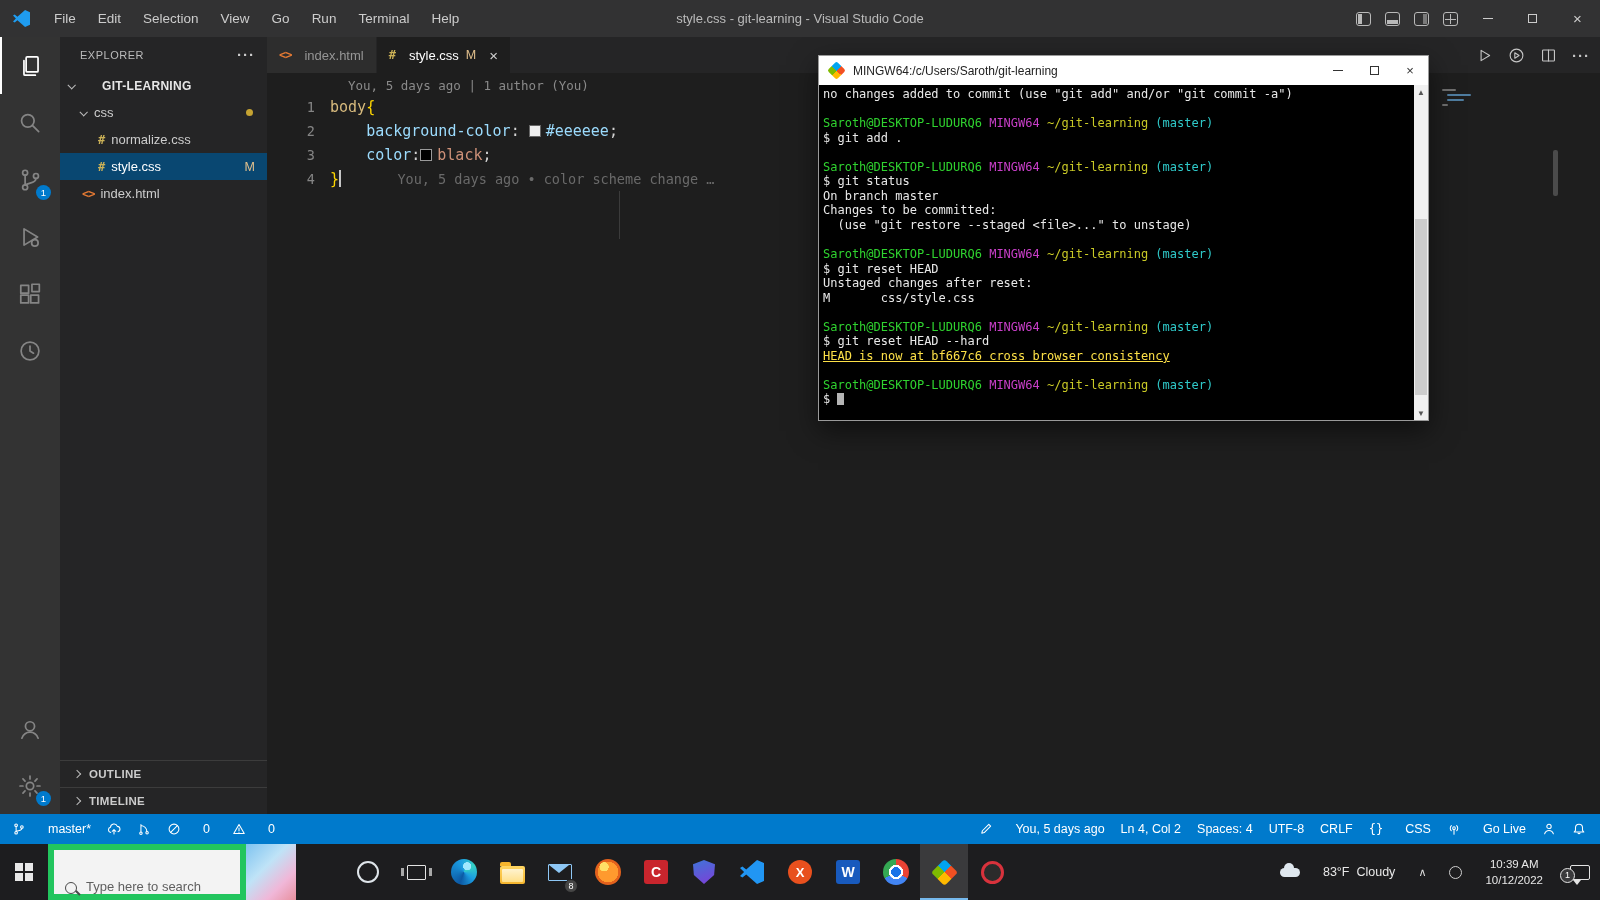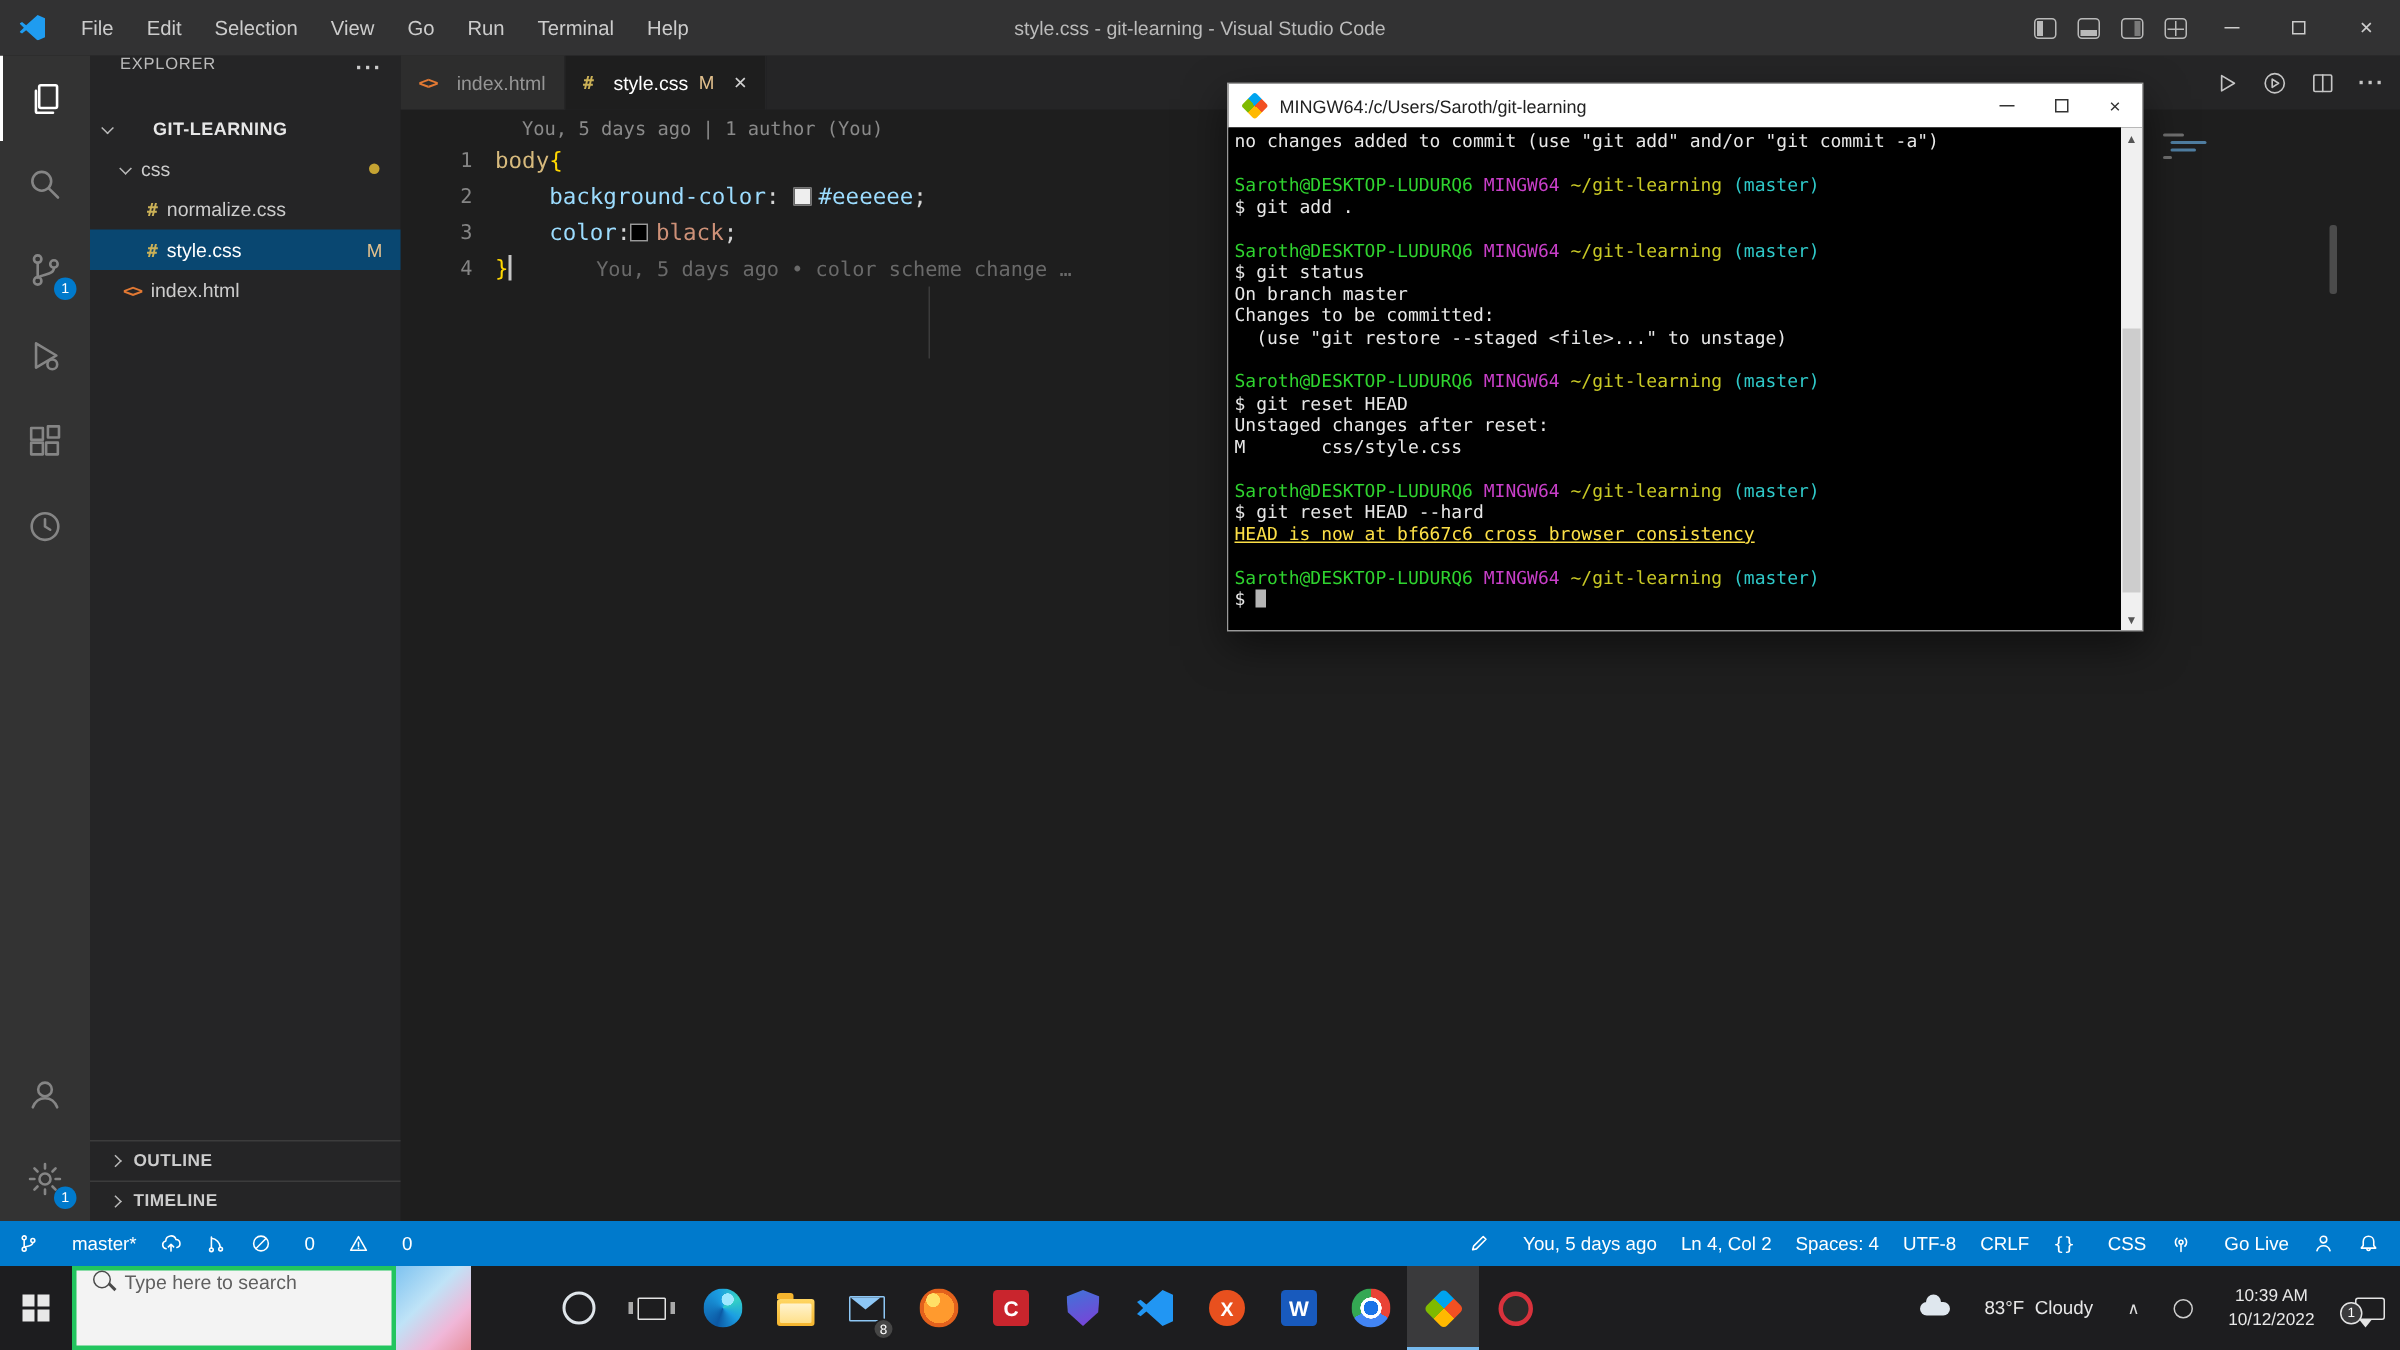--- a/index.html
+++ b/index.html
@@ -30,21 +30,21 @@
 
 #activitybar{position:absolute;left:0;top:37px;width:60px;bottom:86px;background:#333333;display:flex;flex-direction:column;align-items:center;z-index:2}
 .act-item{width:60px;height:57px;display:flex;align-items:center;justify-content:center;color:#858585;position:relative}
 .act-item.active{color:#fff;border-left:2px solid #fff}
 .act-item svg{width:26px;height:26px}
 .act-badge{position:absolute;right:9px;bottom:8px;min-width:15px;height:15px;border-radius:8px;background:#007acc;color:#fff;font-size:9.5px;display:flex;align-items:center;justify-content:center;padding:0 3px}
 #act-bottom{margin-top:auto;display:flex;flex-direction:column;align-items:center}
 
 
 #sidebar{position:absolute;left:60px;top:37px;width:207px;bottom:86px;background:#252526;z-index:2}
-#sb-header{display:flex;height:35px;padding:0 12px 0 20px;font-size:11px;letter-spacing:.5px;color:#bbb}
+#sb-header{display:flex;align-items:center;height:35px;padding:0 12px 0 20px;font-size:11px;letter-spacing:.5px;color:#bbb}
 #sb-actions{margin-left:auto;color:#ccc;font-size:15px;letter-spacing:1px;font-weight:bold}
 .trow{position:relative;height:27px;display:flex;align-items:center;font-size:13px;color:#ccc;cursor:pointer;white-space:nowrap}
 .trow.sel{background:#094771;color:#fff}
 .chev{width:6px;height:6px;border-right:1.3px solid #bbb;border-bottom:1.3px solid #bbb;display:inline-block;margin-right:8px;transform:rotate(45deg) translateY(-1px);flex:none}
 .chev.right{transform:rotate(-45deg);margin-right:9px}
 .fico{font-family:"DejaVu Sans Mono",monospace;font-size:12px;margin-right:6px;font-weight:bold}
 .fico.css{color:#cbb157}
 .fico.html{color:#e37933;letter-spacing:-1px}
 .tlabel.root{font-weight:700;font-size:12px;letter-spacing:.3px;color:#e7e7e7}
 .gitdot{position:absolute;right:14px;width:7px;height:7px;border-radius:50%;background:#c5a332}
@@ -101,21 +101,21 @@
 .st-item{display:flex;align-items:center;gap:22px;padding:0 8px;height:100%;white-space:nowrap}
 .st-item svg{width:14px;height:14px}
 #st-right{margin-left:auto;display:flex;align-items:center;padding-right:6px}
 .braces{font-family:"DejaVu Sans Mono",monospace;font-size:12px}
 
 
 #taskbar{position:absolute;left:0;right:0;bottom:0;height:56px;background:#1d1d1f;display:flex;align-items:stretch;z-index:7}
 #start{width:48px;display:flex;align-items:center;justify-content:center}
 .win-grid{display:grid;grid-template-columns:8px 8px;grid-template-rows:8px 8px;gap:1.5px}
 .win-grid div{background:#e8e8e8}
-#search-box{width:216px;background:#f3f3f3;display:flex;align-items:flex-start;gap:9px;padding:0 11px;border:3px solid #22c55e}
+#search-box{width:198px;background:#f3f3f3;display:flex;align-items:flex-end;gap:9px;padding:0 11px;border:6px solid #22c55e}
 #search-box .mag{width:12px;height:12px;border:1.6px solid #4a4a4a;border-radius:50%;position:relative;flex:none}
 #search-box .mag::after{content:'';position:absolute;width:6px;height:1.6px;background:#4a4a4a;transform:rotate(45deg);right:-5px;bottom:-1px}
 #search-text{font-size:13px;color:#5f5f5f;white-space:nowrap}
 #weather-tile{width:50px;background:linear-gradient(135deg,#7ec3f0 0%,#bfe3f7 40%,#f0b7d8 72%,#e8909e 100%)}
 #tb-apps{display:flex;align-items:stretch;margin-left:48px}
 .tb-slot{width:48px;display:flex;align-items:center;justify-content:center;position:relative}
 .tb-slot.active{background:rgba(255,255,255,.13);box-shadow:inset 0 -2px 0 #76b9ed}
 .tb-badge{position:absolute;right:6px;bottom:7px;background:#464646;border:1px solid #1d1d1f;color:#fff;font-size:9px;min-width:14px;height:14px;border-radius:7px;display:flex;align-items:center;justify-content:center;z-index:1}
 .g{width:26px;height:26px;display:flex;align-items:center;justify-content:center;font-weight:bold;color:#fff}
 .g-cortana{width:22px;height:22px;border:2px solid #dfe5ea;border-radius:50%}

